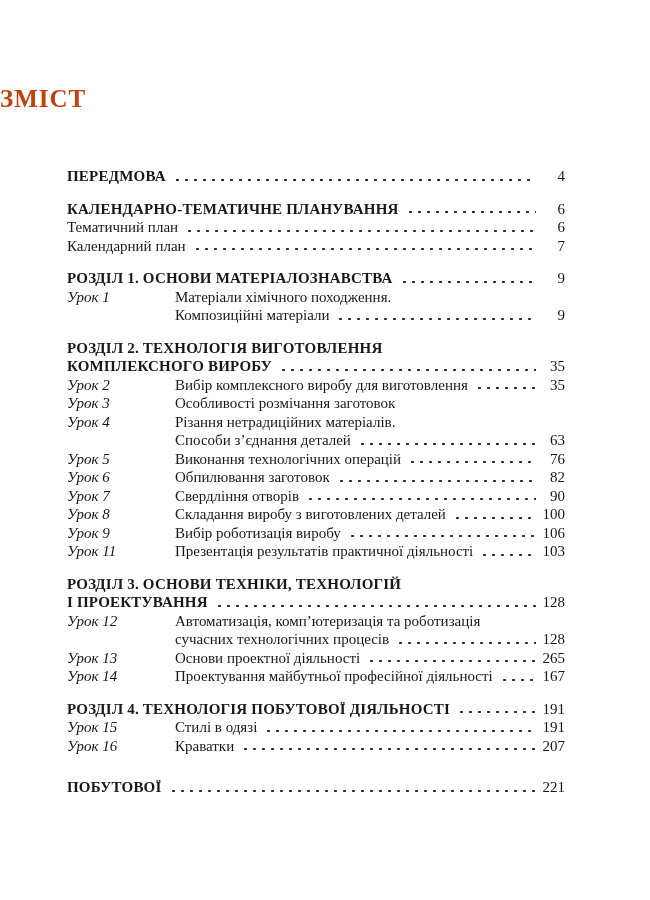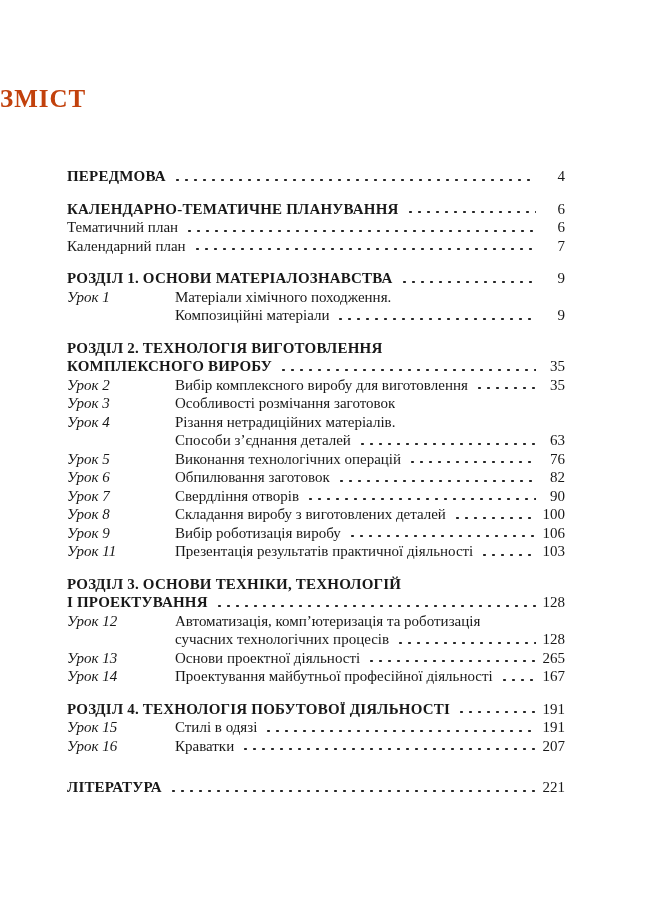--- a/index.html
+++ b/index.html
@@ -255,19 +255,19 @@
       <div class="toc-item">
         <div class="line">
           <span class="label">Урок 16</span>
           <span class="title">Краватки</span>
           <span class="leader"></span>
           <span class="page-num">207</span>
         </div>
       </div>
       <div class="toc-item gap-xl">
         <div class="line bold">
-          <span class="title">ЛІТЕРАТУРА</span>
+          <span class="title">ПОБУТОВОЇ</span>
           <span class="leader"></span>
           <span class="page-num">221</span>
         </div>
       </div>
     </div>
 </div>
 
 </body></html>

